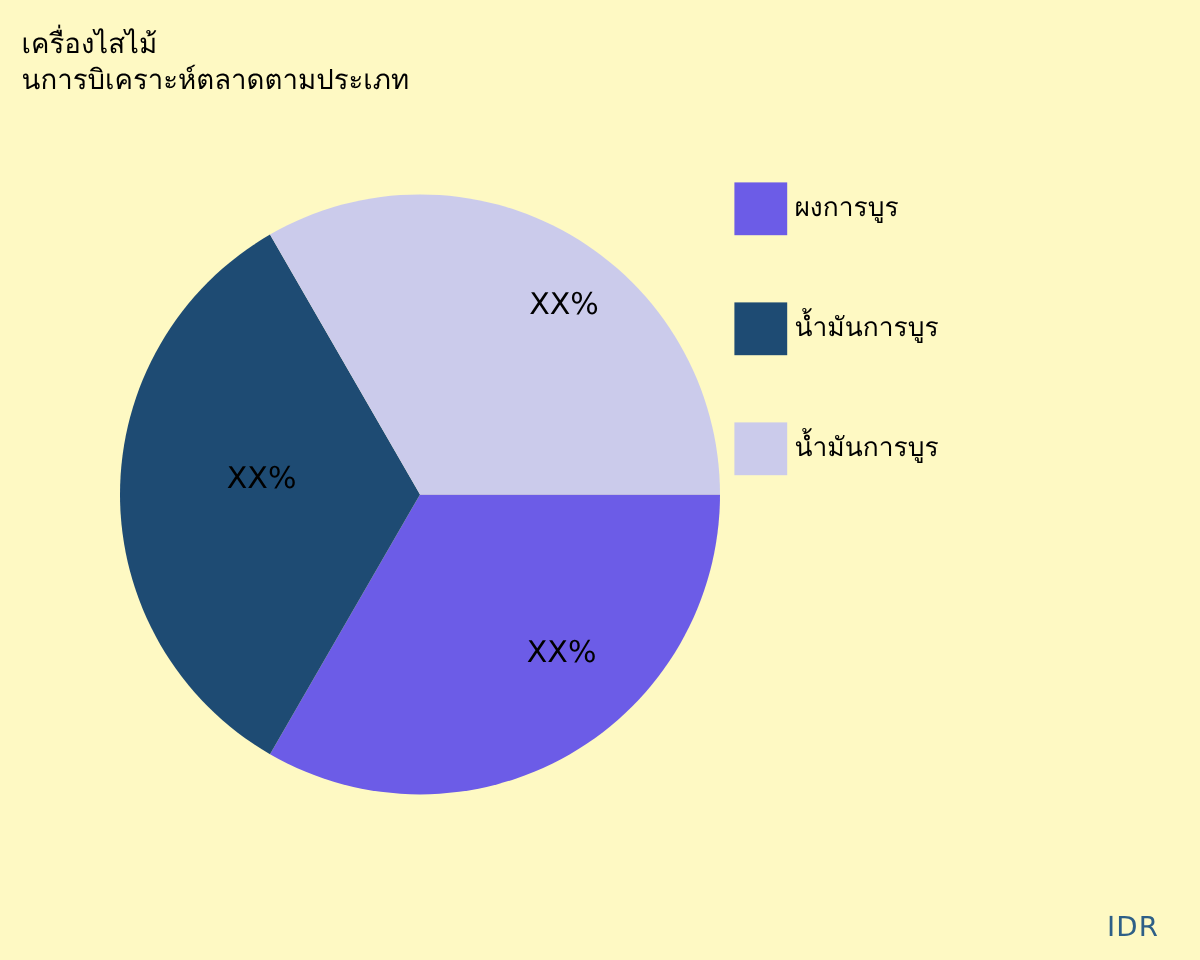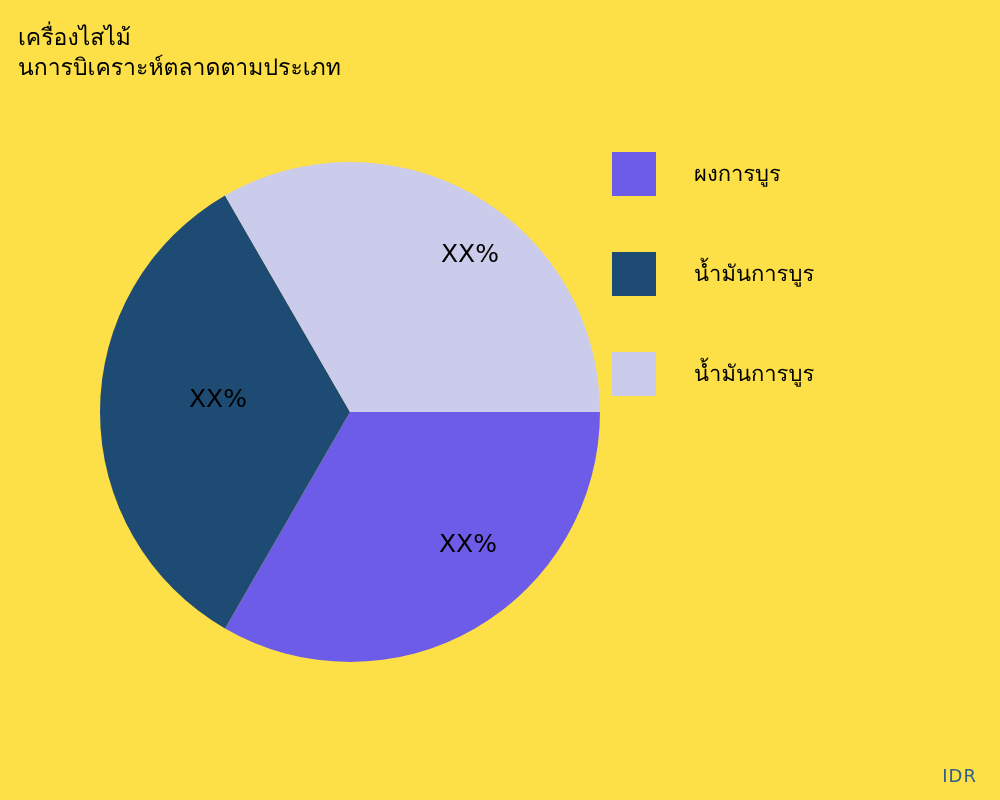--- a/index.html
+++ b/index.html
@@ -15,21 +15,21 @@
     font-family: "DejaVu Sans", "Liberation Sans", sans-serif;
     color: #000000;
   }
 
   #page {
     position: absolute;
     left: 0;
     top: 0;
     width: 1000px;
     height: 800px;
-    background: #fde047;
+    background: #fef9c3;
   }
 
   
   #title-block {
     position: absolute;
     left: 18px;
     top: 22px;
     width: 620px;
   }
   .title-line {
@@ -75,33 +75,33 @@
     display: flex;
     align-items: flex-start;
   }
   .legend-swatch {
     width: 44px;
     height: 44px;
     flex: 0 0 44px;
     border: 0;
   }
   .legend-label {
-    margin-left: 38px;
+    margin-left: 6px;
     font-size: 22px;
     line-height: 44px;
     color: #000000;
     white-space: nowrap;
   }
 
   
   #watermark {
     position: absolute;
-    right: 23px;
+    right: 34px;
     bottom: 14px;
-    font-size: 18px;
+    font-size: 23px;
     letter-spacing: 1px;
     color: #2e5f87;
     font-family: "DejaVu Sans", "Liberation Sans", sans-serif;
   }
 </style>
 </head>
 <body>
 
 <div id="page">
 

